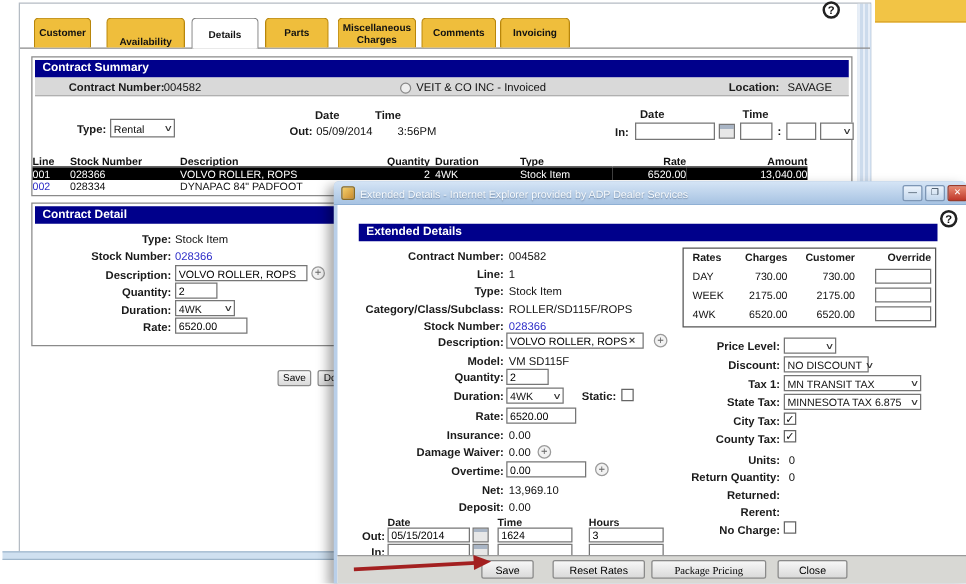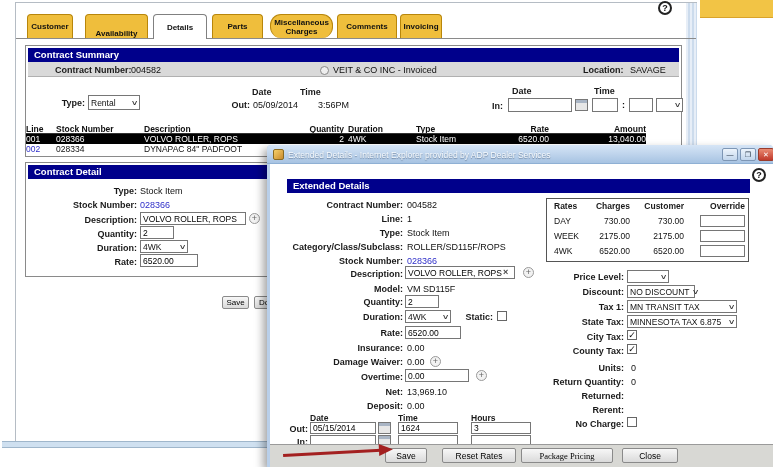--- a/index.html
+++ b/index.html
@@ -87,27 +87,27 @@
     </div>
   <div class="tab" style="left:85px;width:63px;align-items:flex-end;">
       <span>Availability</span>
     </div>
   <div class="tab active" style="left:153px;width:54px;">
       <span>Details</span>
     </div>
   <div class="tab" style="left:212px;width:51px;">
       <span>Parts</span>
     </div>
-  <div class="tab" style="left:270px;width:63px;border-radius:11px;">
+  <div class="tab" style="left:270px;width:63px;">
       <span>Miscellaneous Charges</span>
     </div>
   <div class="tab" style="left:337px;width:60px;">
       <span>Comments</span>
     </div>
-  <div class="tab" style="left:400px;width:42px;">
+  <div class="tab" style="left:400px;width:56px;">
       <span>Invoicing</span>
     </div>
   <div class="tabline"></div>
 
   <div class="help" style="left:658px;top:1px;"><span>?</span></div>
 
   <div class="box" style="left:25px;top:45px;width:657px;height:112px;"></div>
   <div class="navy" style="left:28px;top:48px;width:651px;"><span>Contract Summary</span></div>
   <div class="graybar" style="left:28px;top:62px;width:651px;height:15px;"></div>
   <span class="lblr" style="left:55px;top:65px;text-align:left;">Contract Number:</span>

